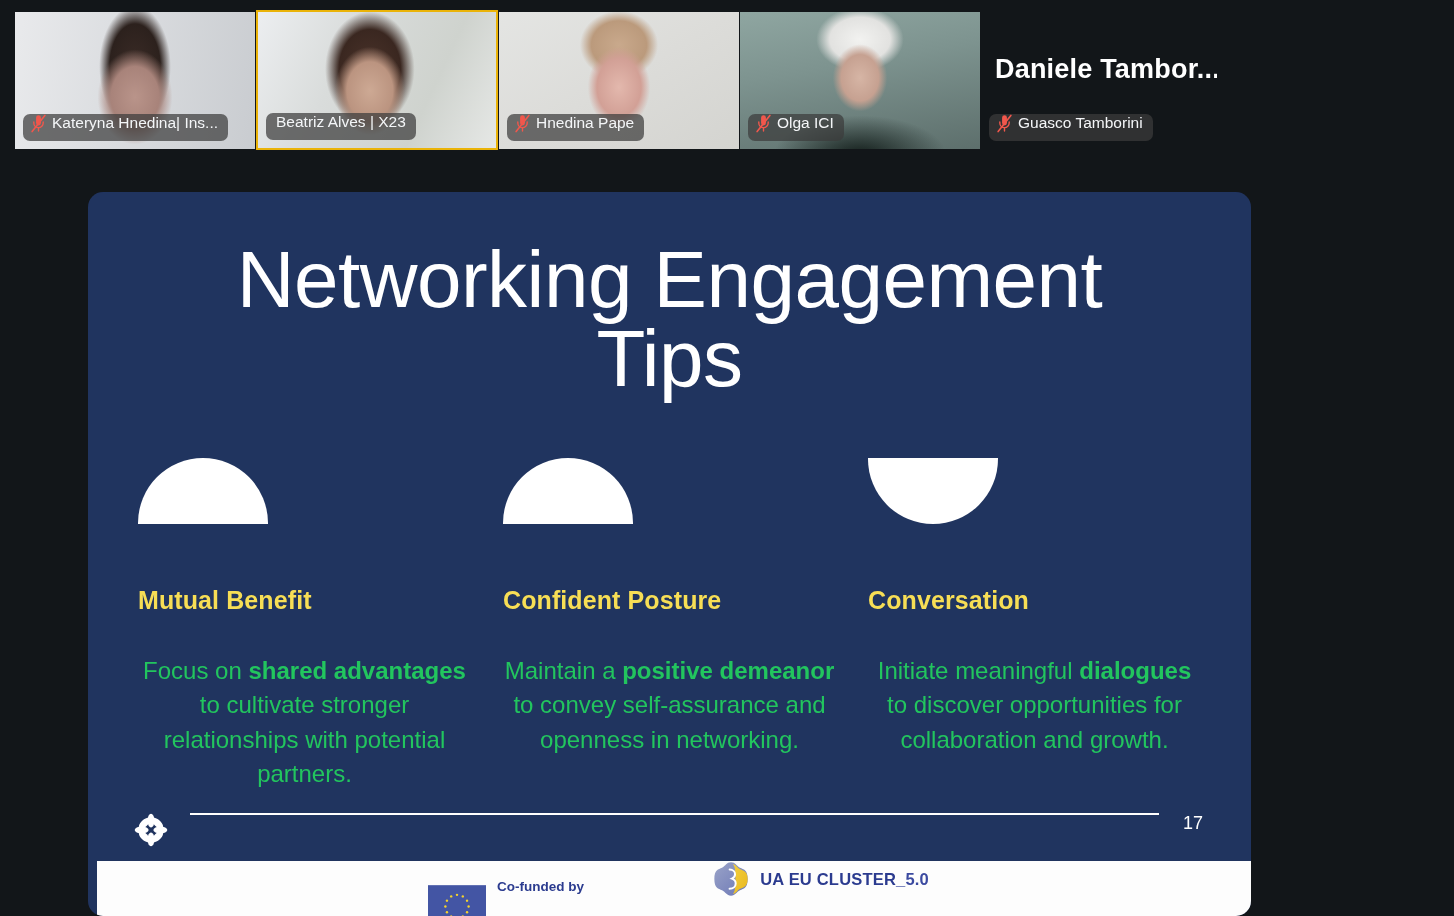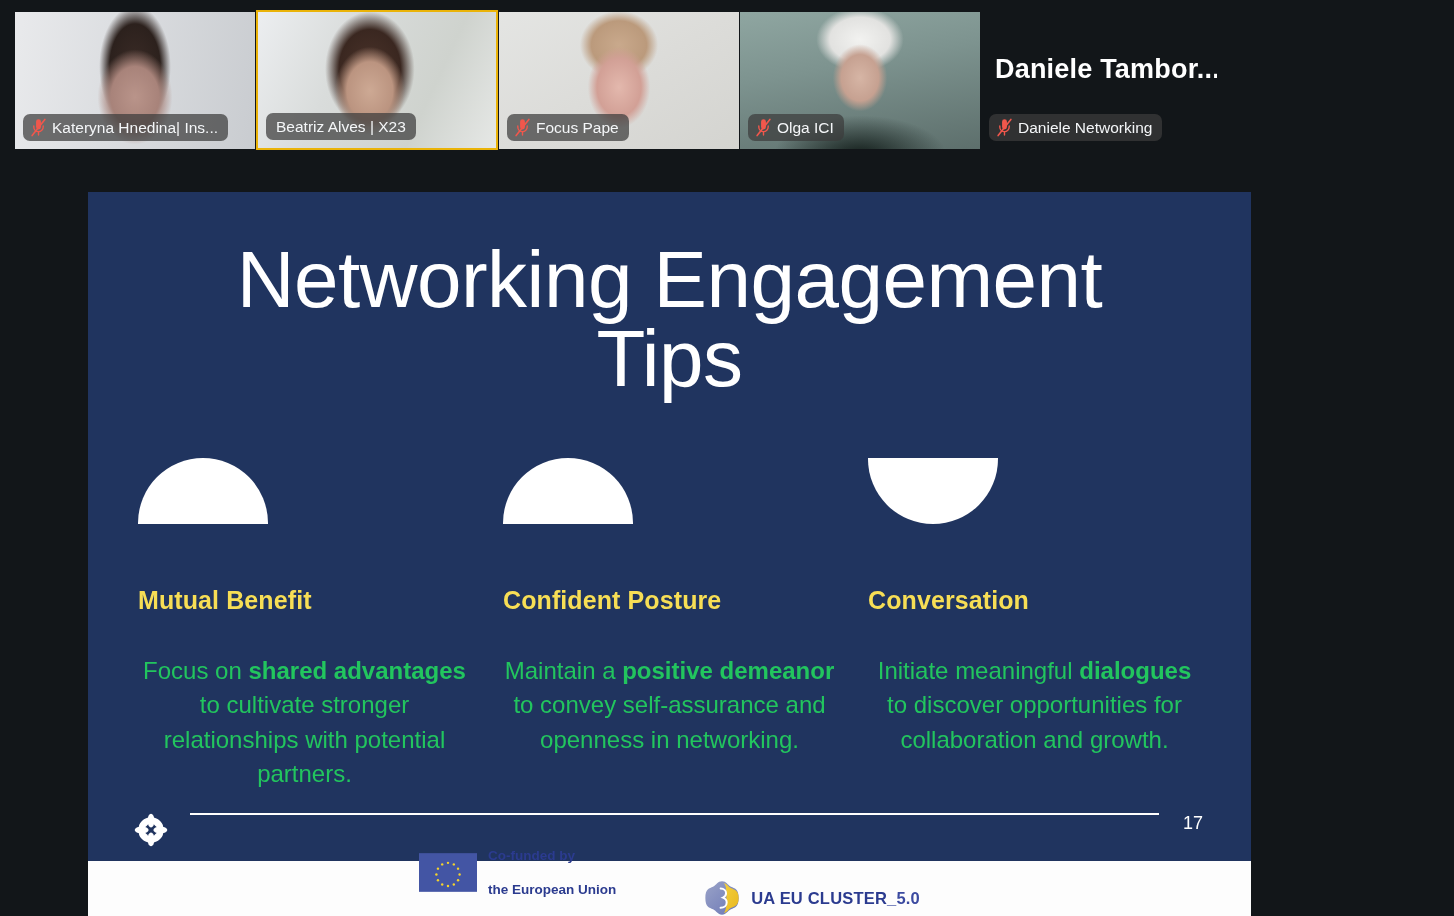--- a/index.html
+++ b/index.html
@@ -103,21 +103,21 @@
     overflow: hidden;
   }
 
   .name-chip {
     position: absolute;
     left: 8px;
     bottom: 8px;
     max-width: 228px;
     height: 27px;
     display: flex;
-    align-items: center;
+    align-items: flex-start;
     gap: 6px;
     padding: 0 10px 0 8px;
     border-radius: 7px;
     background: rgba(60,60,60,0.72);
     color: #f4f6f8;
     font-size: 15.5px;
     white-space: nowrap;
     overflow: hidden;
   }
   .name-chip.no-icon { padding-left: 10px; }
@@ -131,20 +131,21 @@
 
   
   .slide {
     position: absolute;
     left: 88px;
     top: 192px;
     width: 1163px;
     height: 724px;
     background: #20345F;
     overflow: hidden;
+    border-radius: 15px;
   }
 
   .slide-title {
     margin-top: 48px;
     color: #ffffff;
     font-size: 80px;
     line-height: 0.99;
     font-weight: 400;
     text-align: center;
     letter-spacing: -0.5px;
@@ -211,27 +212,27 @@
     color: #ffffff;
     font-size: 18px;
     flex: 0 0 auto;
     min-width: 22px;
     text-align: right;
   }
 
   
   .logo-bar {
     position: absolute;
-    left: 0;
+    left: 9px;
     bottom: 0;
     width: 100%;
     height: 55px;
     background: #fdfdfd;
     display: flex;
-    align-items: flex-end;
+    align-items: flex-start;
     justify-content: center;
     gap: 88px;
   }
   .logo-group { display: flex; align-items: center; gap: 11px; }
   .eu-flag { width: 58px; height: 39px; display: block; }
   .eu-text {
     color: #2b3b8f;
     font-size: 13.5px;
     font-weight: 700;
     line-height: 1.28;
@@ -276,21 +277,21 @@
 
     <div class="tile">
       <div class="tile-video cam-c"></div>
       <div class="name-chip">
         <svg class="mic-off" viewBox="0 0 16 20">
           <path d="M8 1.2a2.6 2.6 0 0 0-2.6 2.6v5.6A2.6 2.6 0 0 0 8 12a2.6 2.6 0 0 0 2.6-2.6V3.8A2.6 2.6 0 0 0 8 1.2z" fill="#F1574C"></path>
           <path d="M3 8.4v1a5 5 0 0 0 10 0v-1" stroke="#F1574C" stroke-width="1.5" fill="none" stroke-linecap="round"></path>
           <path d="M8 14.4V18" stroke="#F1574C" stroke-width="1.5" stroke-linecap="round"></path>
           <path d="M1.2 18.6L14.8 1.4" stroke="#F1574C" stroke-width="1.7" stroke-linecap="round"></path>
         </svg>
-        <span class="label">Focus Pape</span>
+        <span class="label">Hnedina Pape</span>
       </div>
     </div>
 
 
     <div class="tile">
       <div class="tile-video cam-e"></div>
       <div class="name-chip">
         <svg class="mic-off" viewBox="0 0 16 20">
           <path d="M8 1.2a2.6 2.6 0 0 0-2.6 2.6v5.6A2.6 2.6 0 0 0 8 12a2.6 2.6 0 0 0 2.6-2.6V3.8A2.6 2.6 0 0 0 8 1.2z" fill="#F1574C"></path>
           <path d="M3 8.4v1a5 5 0 0 0 10 0v-1" stroke="#F1574C" stroke-width="1.5" fill="none" stroke-linecap="round"></path>
@@ -304,21 +305,21 @@
     <div class="tile">
       <div class="tile-video cam-none"></div>
       <div class="tile-noface-name">Daniele  Tambor...</div>
       <div class="name-chip">
         <svg class="mic-off" viewBox="0 0 16 20">
           <path d="M8 1.2a2.6 2.6 0 0 0-2.6 2.6v5.6A2.6 2.6 0 0 0 8 12a2.6 2.6 0 0 0 2.6-2.6V3.8A2.6 2.6 0 0 0 8 1.2z" fill="#F1574C"></path>
           <path d="M3 8.4v1a5 5 0 0 0 10 0v-1" stroke="#F1574C" stroke-width="1.5" fill="none" stroke-linecap="round"></path>
           <path d="M8 14.4V18" stroke="#F1574C" stroke-width="1.5" stroke-linecap="round"></path>
           <path d="M1.2 18.6L14.8 1.4" stroke="#F1574C" stroke-width="1.7" stroke-linecap="round"></path>
         </svg>
-        <span class="label">Daniele Networking</span>
+        <span class="label">Guasco Tamborini</span>
       </div>
     </div>
 
   </div>
 
   <div class="slide">
 
     <h1 class="slide-title">Networking Engagement Tips</h1>
 
     <div class="columns">

